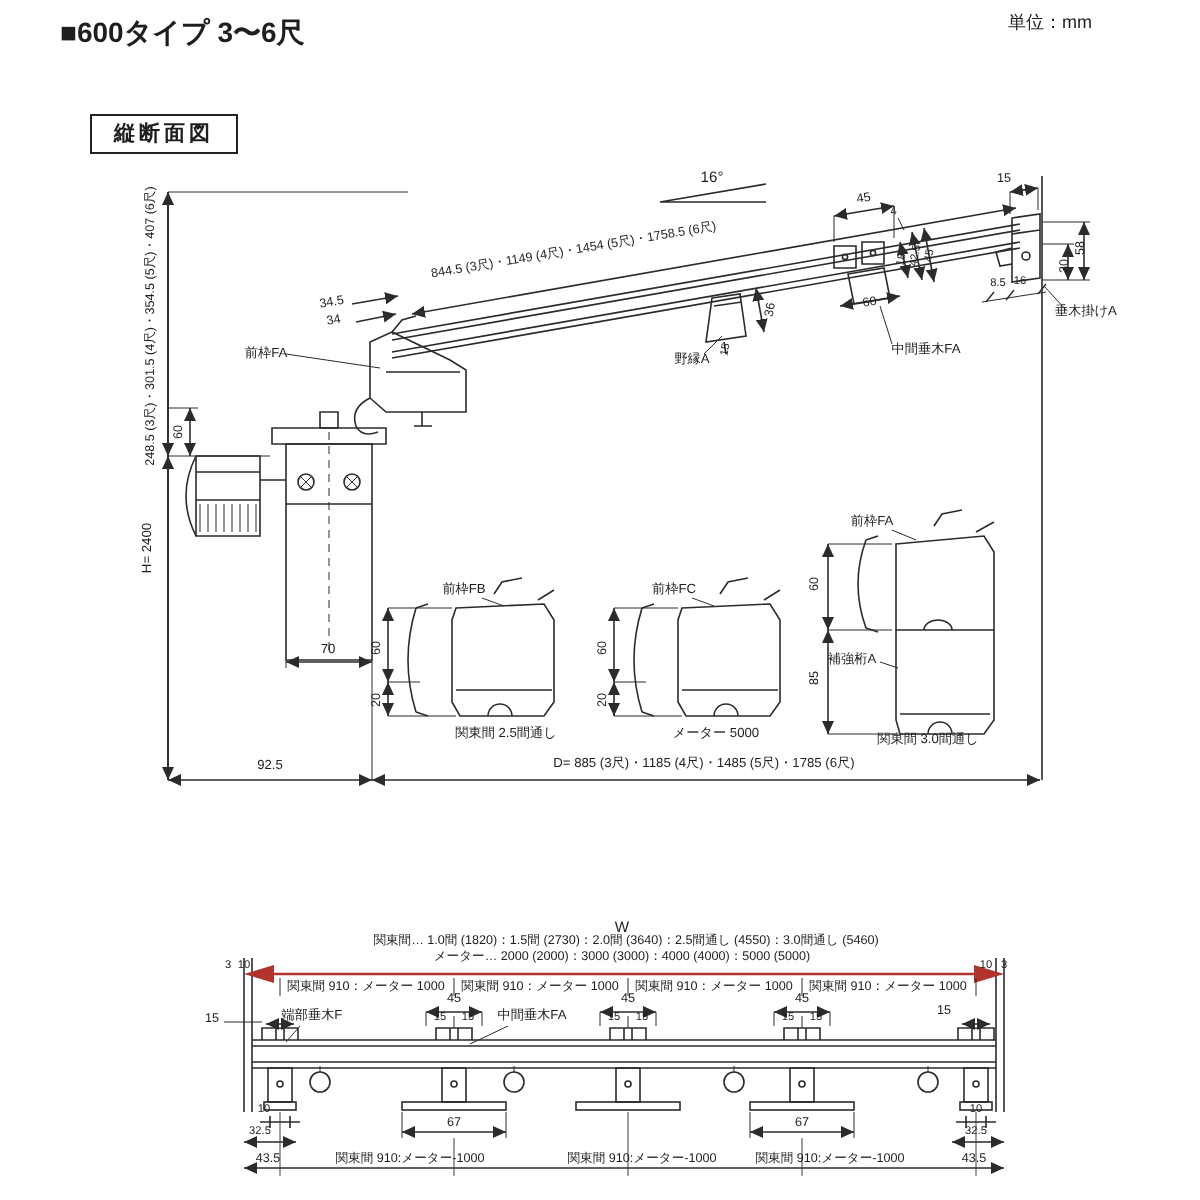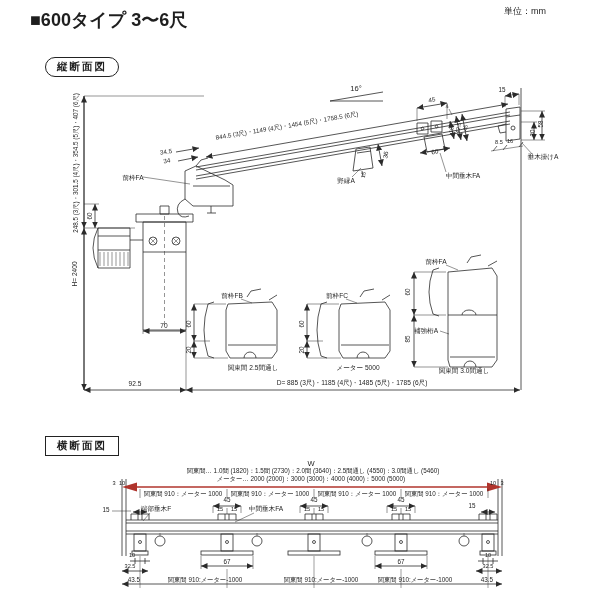--- a/index.html
+++ b/index.html
@@ -7,21 +7,21 @@
         font-family:"Liberation Sans","DejaVu Sans",sans-serif;color:#1e1e1e;}
   svg{position:absolute;left:0;top:0;}
   .t{position:absolute;font-size:6.3px;line-height:1;white-space:nowrap;color:#1e1e1e;
      transform:translate(-50%,-50%);}
   .sm{font-size:5.6px;}
   .md{font-size:6.6px;}
   .lg{font-size:7.6px;}
   .r90{transform:translate(-50%,-50%) rotate(-90deg);}
   .r10{transform:translate(-50%,-50%) rotate(-9.5deg);}
   .r80{transform:translate(-50%,-50%) rotate(-80deg);}
-  .title{position:absolute;left:30px;top:8px;font-size:18px;font-weight:bold;transform:none;}
+  .title{position:absolute;left:30px;top:8px;font-size:14px;font-weight:bold;transform:none;}
   .unit{position:absolute;left:504px;top:5px;font-size:9px;transform:none;}
   .secbox{position:absolute;width:72px;height:18px;border:1.3px solid #222;
           display:flex;align-items:center;justify-content:center;
           font-size:10.5px;font-weight:bold;letter-spacing:2px;}
 </style>
 </head>
 <body>
 
 <div class="page">
 
@@ -193,25 +193,22 @@
     <path d="M122,571 H148" marker-start="url(#ar)" marker-end="url(#ar)"></path>
     <path d="M476,571 H502" marker-start="url(#ar)" marker-end="url(#ar)"></path>
     <path d="M122,584 H502" marker-start="url(#ar)" marker-end="url(#ar)"></path>
     <path d="M140,556 V588 M227,569 V588 M314,556 V588 M401,569 V588 M488,556 V588" stroke-width="0.45"></path>
   </g>
 </svg>
 
 <div class="title">■600タイプ 3〜6尺</div>
 <div class="unit">単位：mm</div>
 
-<div class="secbox" style="left:45px;top:57px;border-radius:10px;">
+<div class="secbox" style="left:45px;top:57px;">
   <span>縦断面図</span>
-</div>
-<div class="secbox" style="left:45px;top:436px;">
-  <span>横断面図</span>
 </div>
 
 <span class="t lg" style="left:356px;top:89px;">16°</span>
 <span class="t r10" style="left:287px;top:126px;">844.5 (3尺)・1149 (4尺)・1454 (5尺)・1758.5 (6尺)</span>
 <span class="t" style="left:502px;top:90px;">15</span>
 <span class="t r90" style="left:541px;top:124px;">58</span>
 <span class="t r90" style="left:533px;top:133px;">30</span>
 <span class="t sm" style="left:499px;top:143px;">8.5</span>
 <span class="t sm" style="left:510px;top:142px;">16</span>
 <span class="t md" style="left:543px;top:157px;">垂木掛けA</span>

